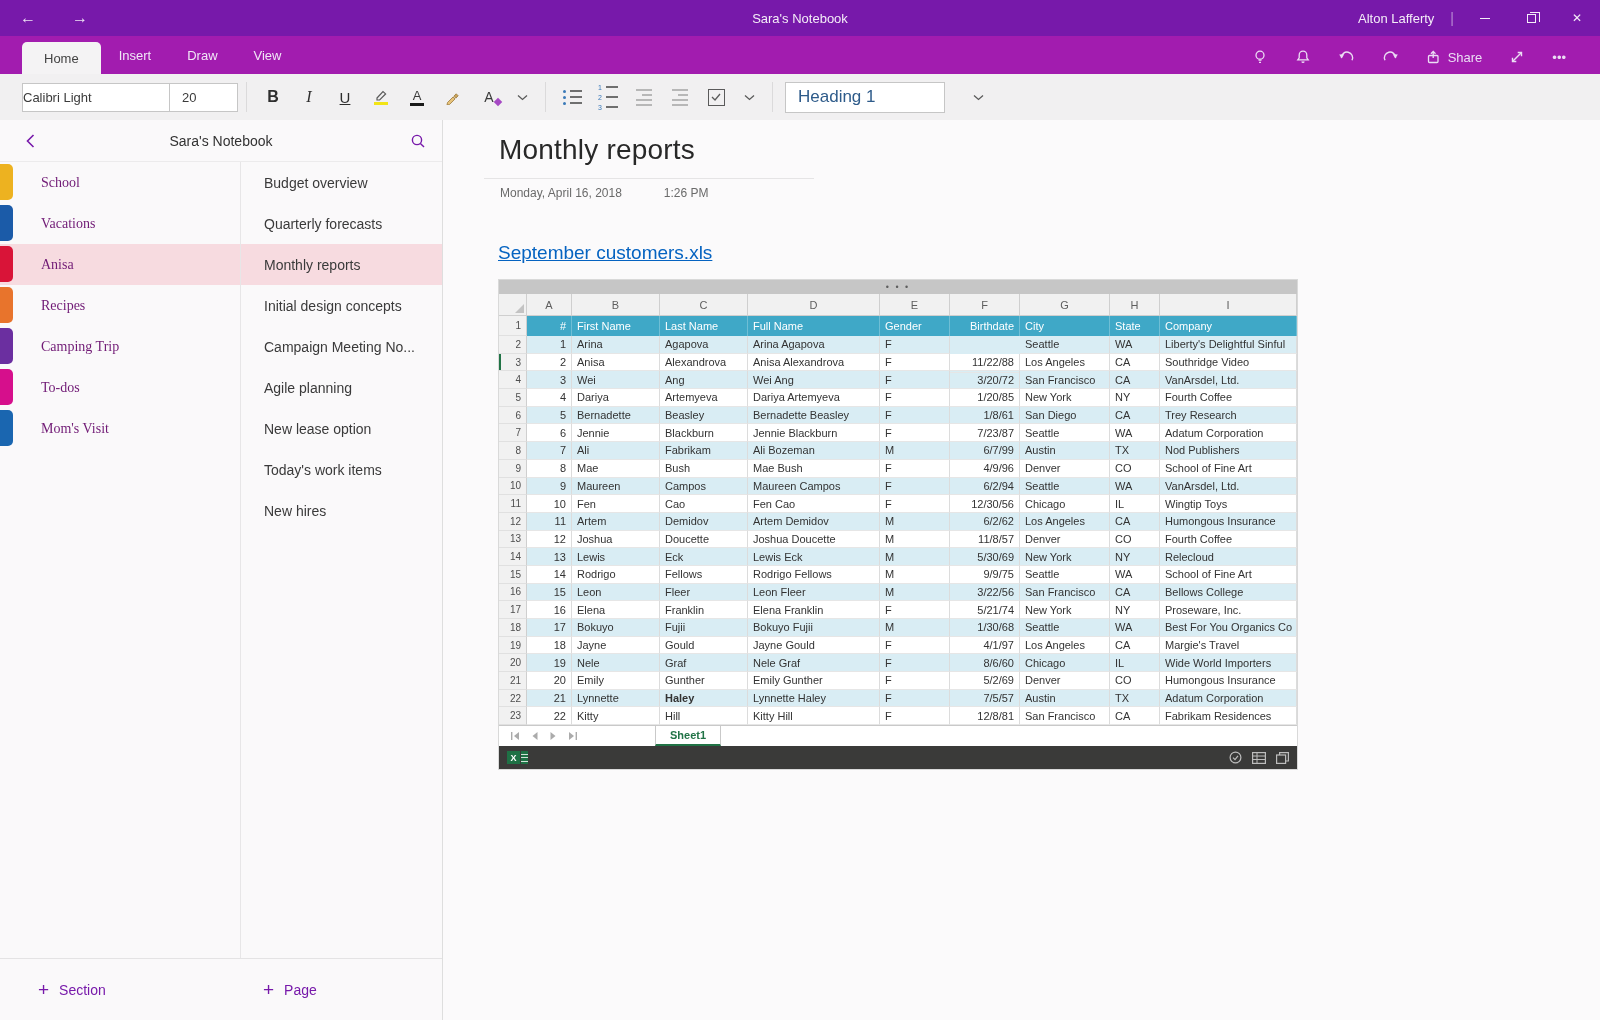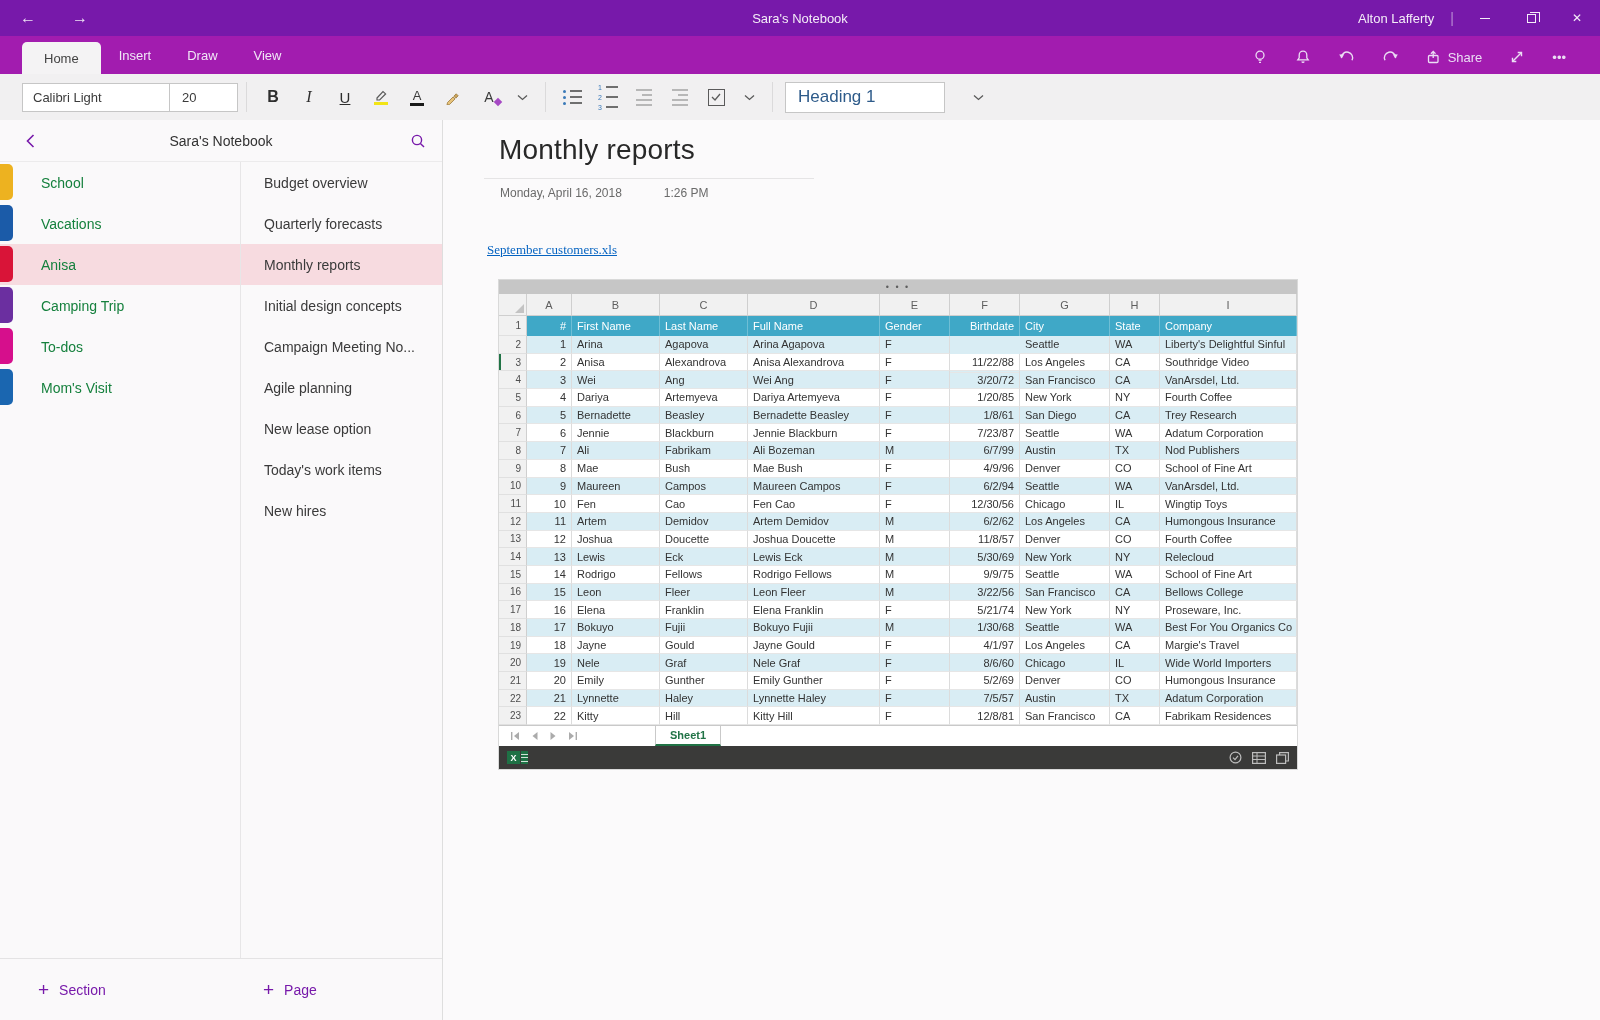--- a/index.html
+++ b/index.html
@@ -24,21 +24,21 @@
   .rtabs { display:flex; align-items:flex-end; padding-left:22px; height:100%; }
   .rtab { color:#F1E7F7; font-size:13px; padding:0 18px; height:100%; display:flex; align-items:center; }
   .rtab.active { background:#F4F3F4; color:#424242; border-radius:5px 5px 0 0; height:32px; padding:0 22px; font-weight:400; }
   .ricons { margin-left:auto; display:flex; align-items:center; gap:27px; padding-right:34px; padding-bottom:9px; }
   .ricon { display:flex; align-items:center; gap:6px; color:#EBDDF4; font-size:13px; }
   .ricon svg { display:block; }
 
   
   .toolbar { height:46px; background:#F1F0F1; display:flex; align-items:center; padding-left:22px; }
   .font-group { display:flex; }
-  .font-name { width:148px; height:29px; background:#fff; border:1px solid #C6C6C6; font-size:13px; color:#3B3B3B; display:flex; align-items:center; padding-left:10px; }
+  .font-name { width:148px; height:29px; background:#fff; border:1px solid #C6C6C6; font-size:13px; color:#3B3B3B; display:flex; align-items:center; }
   .font-size { width:68px; height:29px; background:#fff; border:1px solid #C6C6C6; border-left:none; font-size:13px; color:#3B3B3B; display:flex; align-items:center; padding-left:12px; }
   .tool-sep { width:1px; height:30px; background:#DBDADB; margin:0 8px; }
   .tool-btn { width:36px; height:38px; display:flex; align-items:center; justify-content:center; color:#2E2E2E; position:relative; }
   .glyph-b { font-weight:bold; font-size:16px; }
   .glyph-i { font-style:italic; font-size:16px; font-family:"Liberation Serif", serif; }
   .glyph-u { font-size:15px; text-decoration:underline; }
   .stack-ic { display:flex; flex-direction:column; align-items:center; line-height:1; }
   .color-bar { width:14px; height:3px; margin-top:1px; }
   .list-ic { display:flex; flex-direction:column; gap:3px; }
   .list-ic .li-row { display:flex; align-items:center; gap:4px; }
@@ -56,38 +56,38 @@
 
   
   .sidebar { width:443px; background:#FAF9FA; border-right:1px solid #DEDEDE; display:flex; flex-direction:column; }
   .sb-header { height:42px; display:flex; align-items:center; position:relative; border-bottom:1px solid #ECEBEC; }
   .sb-back { width:60px; display:flex; justify-content:center; }
   .sb-title { position:absolute; left:0; right:0; text-align:center; font-size:14px; color:#323232; }
   .sb-search { margin-left:auto; width:48px; display:flex; justify-content:center; z-index:2; }
   .sb-cols { flex:1; display:flex; overflow:hidden; }
   .sections-col { width:240px; position:relative; }
   .pages-col { flex:1; border-left:1px solid #E7E6E7; }
-  .section-row { height:41px; display:flex; align-items:center; position:relative; font-size:14px; color:#15803d; }
+  .section-row { height:41px; display:flex; align-items:center; position:relative; font-size:14px; color:#701a75;font-family:Liberation Serif, serif; }
   .section-row.selected { background:#F7DBE0; }
   .section-tab { position:absolute; left:0; top:2px; width:13px; height:36px; border-radius:0 5px 5px 0; }
   .section-row .row-label { padding-left:41px; }
   .page-row { height:41px; display:flex; align-items:center; font-size:14px; color:#3A3A3A; padding-left:23px; }
   .page-row.selected { background:#F7DBE0; }
   .sb-footer { height:62px; border-top:1px solid #E4E3E4; display:flex; }
   .sb-foot-left { width:240px; display:flex; align-items:center; padding-left:38px; }
   .sb-foot-right { flex:1; display:flex; align-items:center; padding-left:23px; }
   .add-btn { color:#7719AA; font-size:14px; display:flex; align-items:center; gap:10px; }
   .add-plus { font-size:19px; font-weight:300; }
 
   
   .content { flex:1; position:relative; background:#FBFAFB; }
   .page-title { position:absolute; left:56px; top:14px; font-size:28px; font-weight:300; color:#282828; letter-spacing:0.2px; }
   .title-rule { position:absolute; left:41px; top:58px; width:330px; height:1px; background:#E5E4E5; }
   .date-row { position:absolute; left:57px; top:66px; font-size:12px; color:#6A6A6A; display:flex; gap:42px; }
-  .attach-link { position:absolute; left:44px; top:122px; font-size:13px; color:#0563C1; text-decoration:underline;font-family:Liberation Serif, serif; }
+  .attach-link { position:absolute; left:55px; top:122px; font-size:19px; color:#0563C1; text-decoration:underline; }
 
   
   .sheet { position:absolute; left:56px; top:160px; width:798px; background:#fff; box-shadow:0 0 0 1px #D9D9D9; }
   .xl-handle { height:14px; background:#C6C6C6; display:flex; align-items:center; justify-content:center; font-size:9px; color:#5E5E5E; letter-spacing:2px; }
   .xl-letters { height:22px; display:flex; background:#F1F1F1; border-bottom:1px solid #CFCFCF; }
   .xl-corner { position:relative; background:#F1F1F1; border-right:1px solid #CFCFCF; }
   .xl-corner::after { content:""; position:absolute; right:2px; bottom:2px; border-left:9px solid transparent; border-bottom:9px solid #C3C3C3; }
   .xl-letter { display:flex; align-items:center; justify-content:center; font-size:11px; color:#5E5E5E; border-right:1px solid #CFCFCF; }
   .xl-hrow { height:20px; display:flex; }
   .xl-hcell { color:#fff; font-size:11px; display:flex; align-items:center; padding:0 5px; border-right:1px solid rgba(255,255,255,0.25); overflow:hidden; white-space:nowrap; }
@@ -315,20 +315,24 @@
           </div>
           <div class="section-row">
             <span class="section-tab" style="background: rgb(27, 91, 168);"></span>
             <span class="row-label">Vacations</span>
           </div>
           <div class="section-row selected" style="background: rgb(247, 219, 224);">
             <span class="section-tab" style="background: rgb(217, 20, 56);"></span>
             <span class="row-label">Anisa</span>
           </div>
           <div class="section-row">
+            <span class="section-tab" style="background: rgb(232, 116, 44);"></span>
+            <span class="row-label">Recipes</span>
+          </div>
+          <div class="section-row">
             <span class="section-tab" style="background: rgb(107, 47, 160);"></span>
             <span class="row-label">Camping Trip</span>
           </div>
           <div class="section-row">
             <span class="section-tab" style="background: rgb(214, 15, 140);"></span>
             <span class="row-label">To-dos</span>
           </div>
           <div class="section-row">
             <span class="section-tab" style="background: rgb(26, 102, 176);"></span>
             <span class="row-label">Mom's Visit</span>
@@ -635,21 +639,21 @@
             <span class="xl-cell" style="width: 70px;">F</span>
             <span class="xl-cell ralign" style="width: 70px;">5/2/69</span>
             <span class="xl-cell" style="width: 90px;">Denver</span>
             <span class="xl-cell" style="width: 50px;">CO</span>
             <span class="xl-cell" style="width: 137px;">Humongous Insurance</span>
           </div>
           <div class="xl-row" style="background: rgb(217, 237, 244);">
             <span class="xl-rn" style="width: 28px;">22</span>
             <span class="xl-cell ralign" style="width: 45px;">21</span>
             <span class="xl-cell" style="width: 88px;">Lynnette</span>
-            <span class="xl-cell" style="width: 88px;">Haley</span>
+            <span class="xl-cell" style="width: 88px; font-weight: bold;">Haley</span>
             <span class="xl-cell" style="width: 132px;">Lynnette Haley</span>
             <span class="xl-cell" style="width: 70px;">F</span>
             <span class="xl-cell ralign" style="width: 70px;">7/5/57</span>
             <span class="xl-cell" style="width: 90px;">Austin</span>
             <span class="xl-cell" style="width: 50px;">TX</span>
             <span class="xl-cell" style="width: 137px;">Adatum Corporation</span>
           </div>
           <div class="xl-row" style="background: rgb(255, 255, 255);">
             <span class="xl-rn" style="width: 28px;">23</span>
             <span class="xl-cell ralign" style="width: 45px;">22</span>

